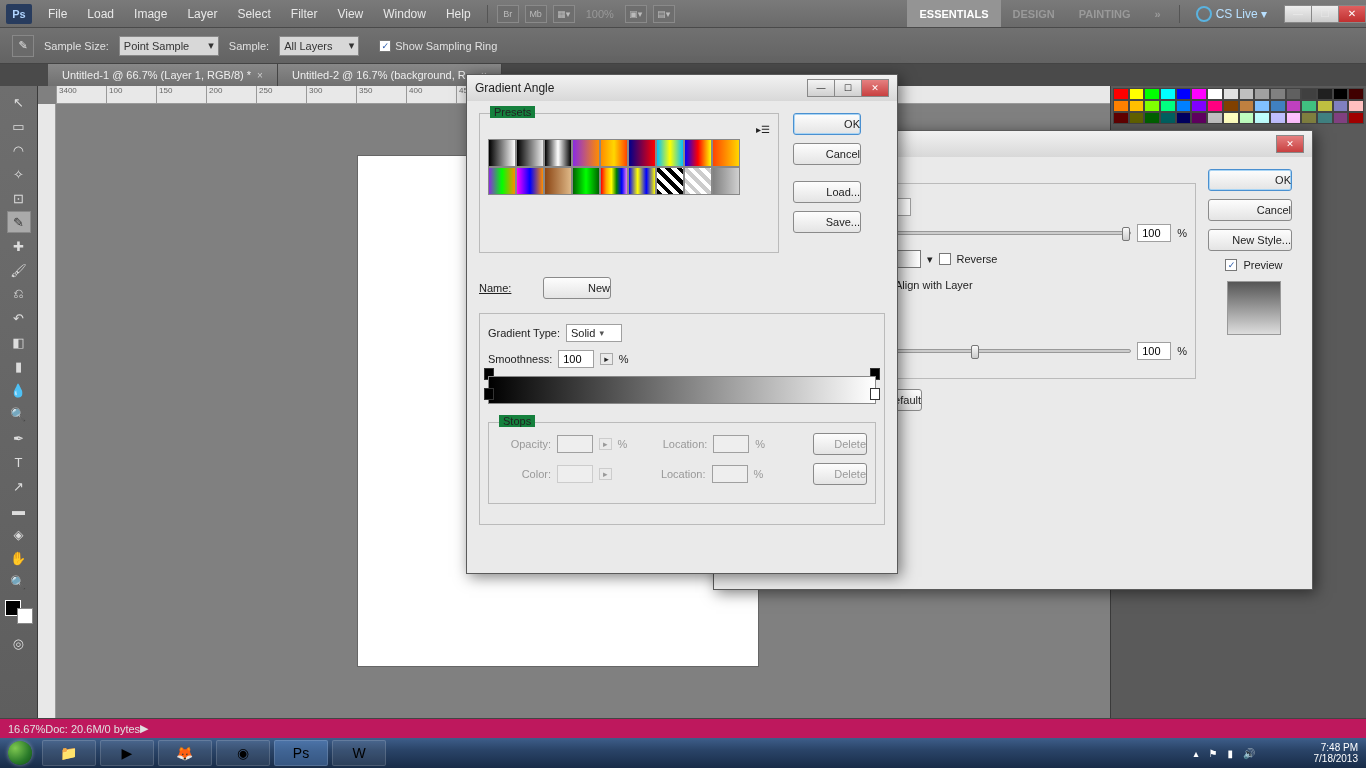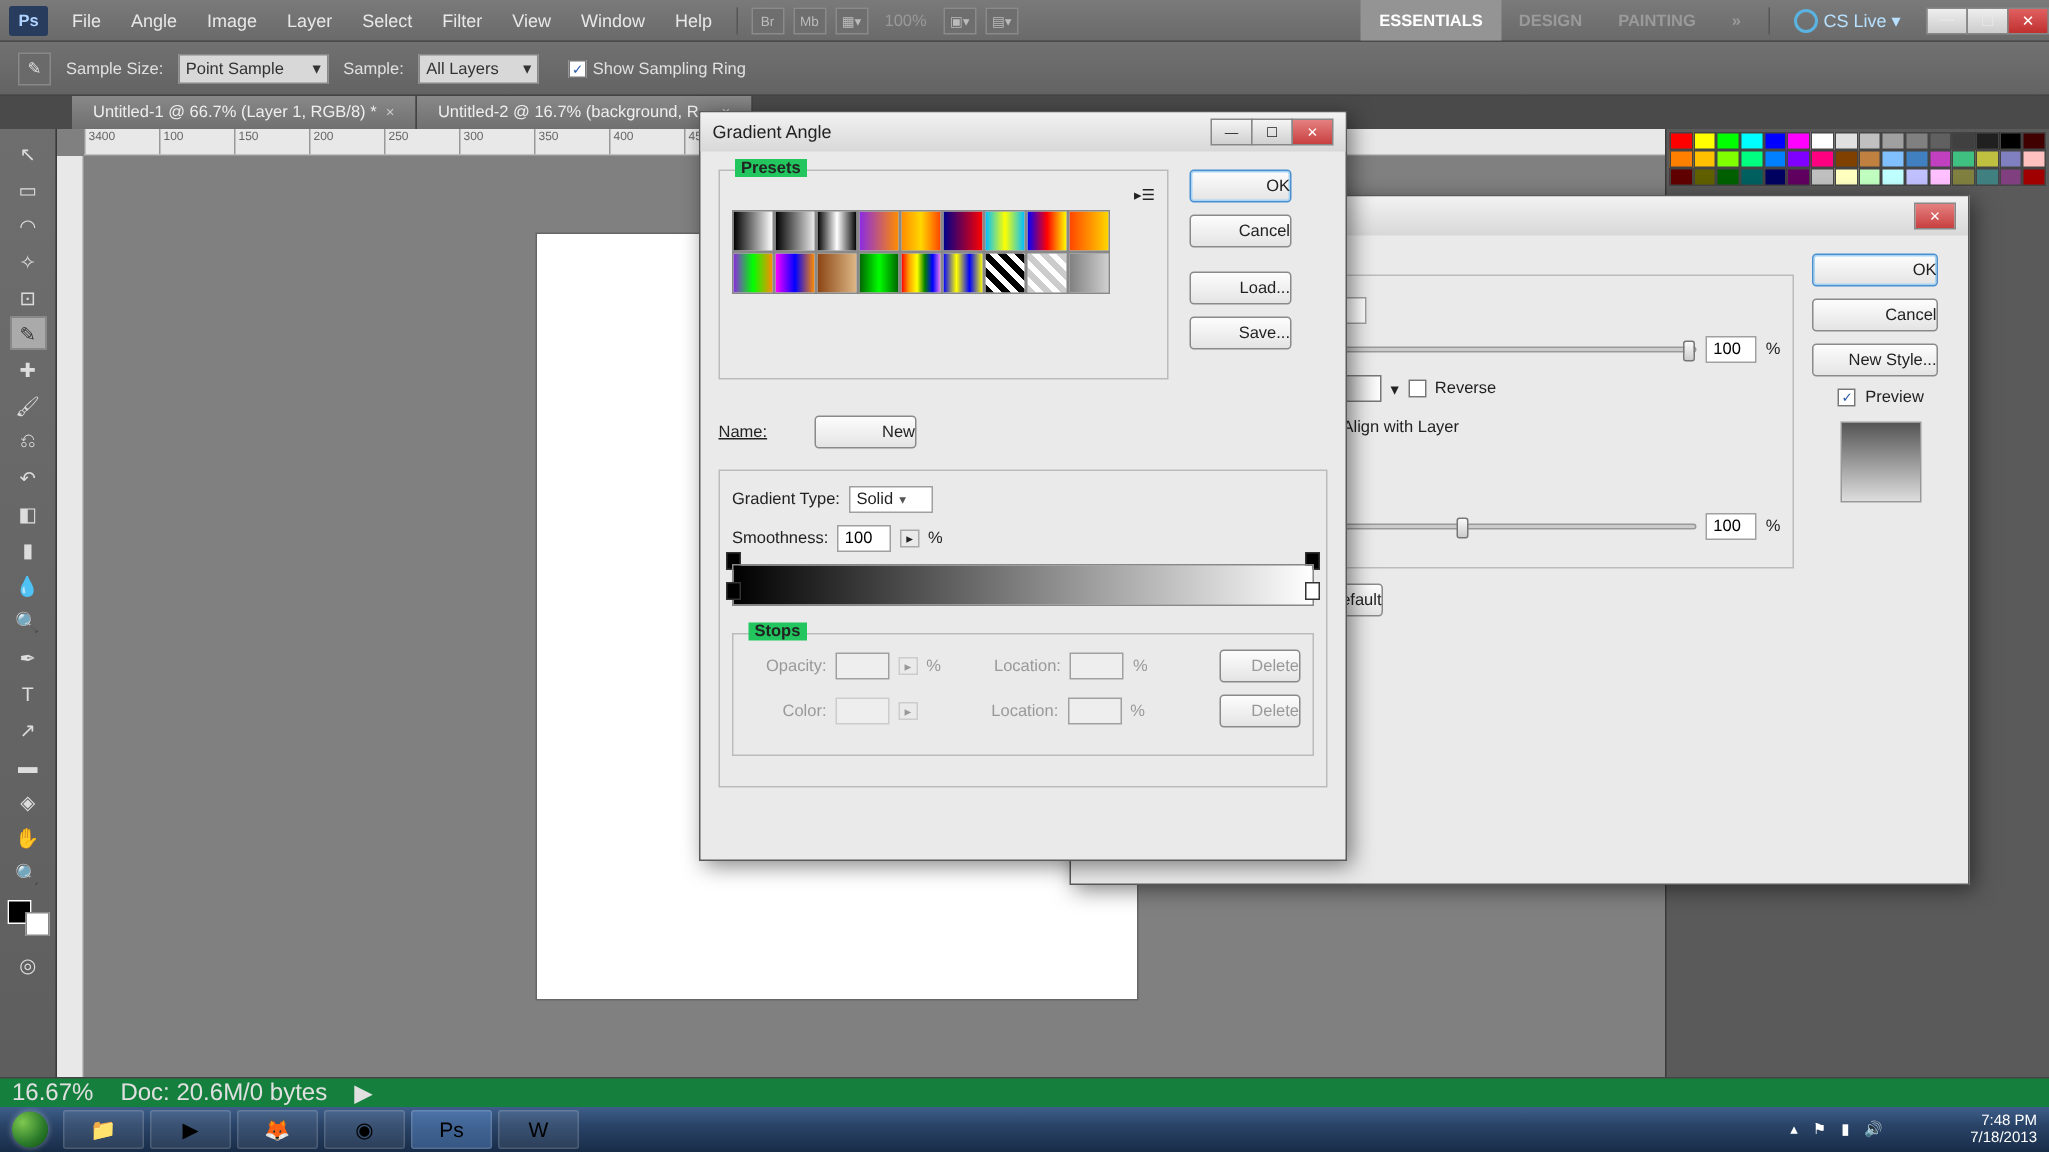--- a/index.html
+++ b/index.html
@@ -49,39 +49,39 @@
 .canvas { position:absolute; top:70px; left:320px; width:400px; height:510px; background:#fff; box-shadow:0 0 0 1px #666;}
 
 .right-panels { width:256px; background:#5a5a5a; border-left:1px solid #3a3a3a;}
 .panel-tabs { display:flex; background:#6a6a6a; height:22px; font-size:10px; color:#ccc;}
 .panel-tabs .pt { padding:0 10px; display:flex;align-items:center; border-right:1px solid #555;}
 .panel-tabs .pt.active{ background:#7a7a7a; color:#fff;}
 .swatches-grid { display:grid; grid-template-columns:repeat(16,1fr); gap:0; padding:2px;}
 .sw { height:12px; border:1px solid #444;}
 
 
-.statusbar { position:absolute; left:0; right:0; bottom:30px; height:20px; background:#15803d; border-top:1px solid #444; display:flex;align-items:center; font-size:16px; color:#e0e0e0; padding:0 8px; gap:18px;}
+.statusbar { position:absolute; left:0; right:0; bottom:30px; height:20px; background:#be185d; border-top:1px solid #444; display:flex;align-items:center; font-size:11px; color:#e0e0e0; padding:0 8px; gap:0;}
 
 
 .taskbar { position:absolute; left:0; right:0; bottom:0; height:30px; background:linear-gradient(#3e5e8a 0%, #2a4468 40%, #182c48 100%); display:flex; align-items:center;}
 .start-orb{ width:40px;height:30px; display:flex;align-items:center;justify-content:center;}
 .start-orb div{width:24px;height:24px;border-radius:50%;background:radial-gradient(circle at 30% 30%,#7ec850,#2a7a2a 60%,#105010);box-shadow:0 0 4px rgba(255,255,255,.4);}
 .task-btn{width:54px;height:26px;margin:0 2px;background:rgba(255,255,255,.08);border:1px solid rgba(255,255,255,.15);border-radius:2px;display:flex;align-items:center;justify-content:center;font-size:14px;}
 .tray{margin-left:auto;display:flex;align-items:center;color:#fff;font-size:10px;gap:10px;padding-right:8px;}
 .tray .clock{text-align:right;line-height:11px;margin-left:48px;}
 
 
 .dialog { position:absolute; background:#eaeaea; border:1px solid #5a5a5a; box-shadow:3px 3px 14px rgba(0,0,0,.5); font-size:11px; color:#222;}
 .dlg-title { height:26px; background:linear-gradient(#f2f2f2,#d8d8d8); display:flex;align-items:center; padding:0 8px; font-size:12px;}
 .dlg-title .controls{margin-left:auto;display:flex;}
 .dlg-title .controls div{width:28px;height:18px;border:1px solid #888;margin-left:-1px;background:linear-gradient(#f4f4f4,#d0d0d0);display:flex;align-items:center;justify-content:center;font-size:9px;}
 .dlg-title .controls .cl{background:linear-gradient(#e58080,#c84040);color:#fff;}
 .dlg-body{padding:12px;}
 .fieldset{border:1px solid #bbb;padding:10px 8px;margin-bottom:10px;position:relative;}
-.fieldset>legend,.fs-label{position:absolute;top:-8px;left:10px;background:#22c55e;padding:0 4px;font-size:11px;font-weight:bold;}
+.fieldset>legend,.fs-label{position:absolute;top:-8px;left:10px;background:#15803d;padding:0 4px;font-size:11px;}
 .btn{display:block;width:68px;height:22px;background:linear-gradient(#fdfdfd,#e4e4e4);border:1px solid #8a8a8a;border-radius:3px;margin-bottom:8px;text-align:right;line-height:20px;font-size:11px;cursor:pointer;}
 .btn.primary{border:1px solid #4a90d0;box-shadow:0 0 0 1px #a8d4f4 inset;}
 .row{display:flex;align-items:center;gap:6px;margin-bottom:8px;}
 .row label{text-align:right;}
 .row input[type=text]{border:1px solid #a0a0a0;height:18px;padding:0 4px;font-size:11px;background:#fff;}
 .dd-sm{border:1px solid #a0a0a0;height:18px;background:#fff;display:flex;align-items:center;padding:0 4px;gap:4px;font-size:11px;}
 .dd-sm::after{content:'▾';font-size:9px;color:#555;}
 .preset-grid{display:grid;grid-template-columns:repeat(9,28px);gap:0;}
 .preset{width:28px;height:28px;border:1px solid #888;}
 .grad-bar{height:28px;border:1px solid #888;background:linear-gradient(90deg,#000,#fff);position:relative;margin:6px 0 18px 0;}
@@ -94,21 +94,21 @@
 .chkbox{width:12px;height:12px;border:1px solid #777;background:#fff;display:inline-flex;align-items:center;justify-content:center;font-size:9px;color:#2a5aaa;}
 .go-dialog{left:713px;top:130px;width:600px;height:460px;}
 .ge-dialog{left:466px;top:74px;width:432px;height:500px;z-index:10;}
 </style>
 </head>
 <body>
 
 <div class="menubar">
   <div class="ps-logo">Ps</div>
   <div class="mitem">File</div>
-  <div class="mitem">Angle</div>
+  <div class="mitem">Load</div>
   <div class="mitem">Image</div>
   <div class="mitem">Layer</div>
   <div class="mitem">Select</div>
   <div class="mitem">Filter</div>
   <div class="mitem">View</div>
   <div class="mitem">Window</div>
   <div class="mitem">Help</div>
   <div class="sep"></div>
   <div class="icon-btn">Br</div>
   <div class="icon-btn">Mb</div>

